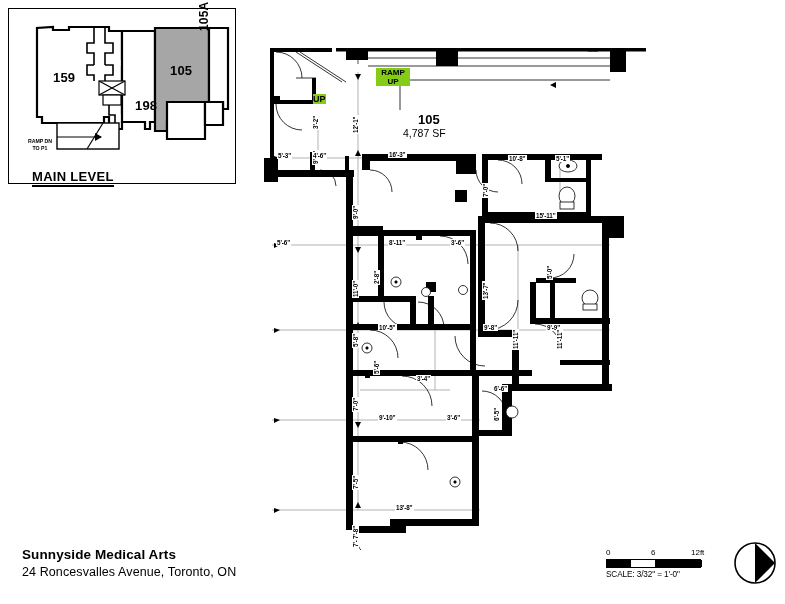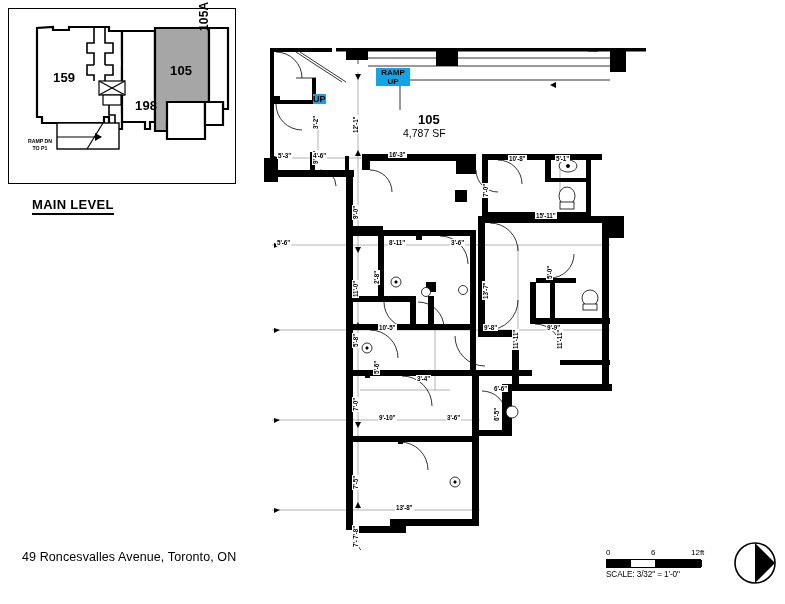--- a/index.html
+++ b/index.html
@@ -13,33 +13,33 @@
   #keymap svg{position:absolute;left:0;top:0;}
   .km-label{position:absolute;font-weight:bold;font-size:13px;letter-spacing:.2px;}
   #km-101{left:44px;top:61px;}
   #km-104{left:126px;top:89px;}
   #km-105{left:161px;top:54px;}
   #km-105a{left:188px;top:22px;transform:rotate(-90deg);transform-origin:left top;
            font-size:12px;white-space:nowrap;}
   #km-ramp{position:absolute;left:14px;top:129px;font-size:5.2px;line-height:1.35;
            font-weight:bold;text-align:center;width:34px;}
   #km-mainlevel{position:absolute;left:23px;top:160px;font-size:13px;font-weight:bold;
-                border-bottom:2px solid #000;padding-bottom:1px;letter-spacing:.3px;margin-top:28px;}
+                border-bottom:2px solid #000;padding-bottom:1px;letter-spacing:.3px;}
 
   
   #plan{position:absolute;left:250px;top:30px;width:400px;height:520px;}
   #plan svg{position:absolute;left:0;top:0;}
 
   
   #suite-no{position:absolute;left:168px;top:82px;font-size:13px;font-weight:bold;}
   #suite-sf{position:absolute;left:153px;top:97px;font-size:10.5px;}
 
   
   .ann{position:absolute;font-size:8px;font-weight:bold;line-height:1.15;
-       white-space:nowrap;background:#0ea5e9;}
+       white-space:nowrap;background:#84cc16;}
   #ann-rampup{left:126px;top:38px;text-align:center;width:34px;}
   #ann-up{left:63px;top:64px;font-size:9px;}
 
   
   .dim{position:absolute;font-size:6.3px;font-weight:bold;white-space:nowrap;
        background:#fff;padding:0 1px;letter-spacing:-.1px;}
   .dim.v{transform-origin:left top;transform:rotate(-90deg);}
 
   
   #title-block{position:absolute;left:22px;top:547px;}
@@ -355,21 +355,22 @@
   <div class="dim v" style="left:243px; top:392px;">6'-5"</div>
   <div class="dim v" style="left:102px; top:460px;">7'-5"</div>
   <div class="dim v" style="left:102px; top:518px;">7'-5"</div>
   <div class="dim" style="left:128px; top:384px;">9'-10"</div>
   <div class="dim" style="left:196px; top:384px;">3'-6"</div>
   <div class="dim v" style="left:102px; top:510px;">7'-8"</div>
   <div class="dim" style="left:145px; top:474px;">13'-8"</div>
 </div>
 
 <div id="title-block">
-  <div id="proj-addr">49 Roncesvalles Avenue, Toronto, ON</div>
+  <div id="proj-name">Sunnyside Medical Arts</div>
+  <div id="proj-addr">24 Roncesvalles Avenue, Toronto, ON</div>
 </div>
 
 <div id="scalebar">
   <div class="sb-nums">
     <span id="sb-0">0</span>
     <span id="sb-6">6</span>
     <span id="sb-12">12ft</span>
   </div>
   <div id="sb-bar">
     <i style="left:0;width:23.75px;"></i>

